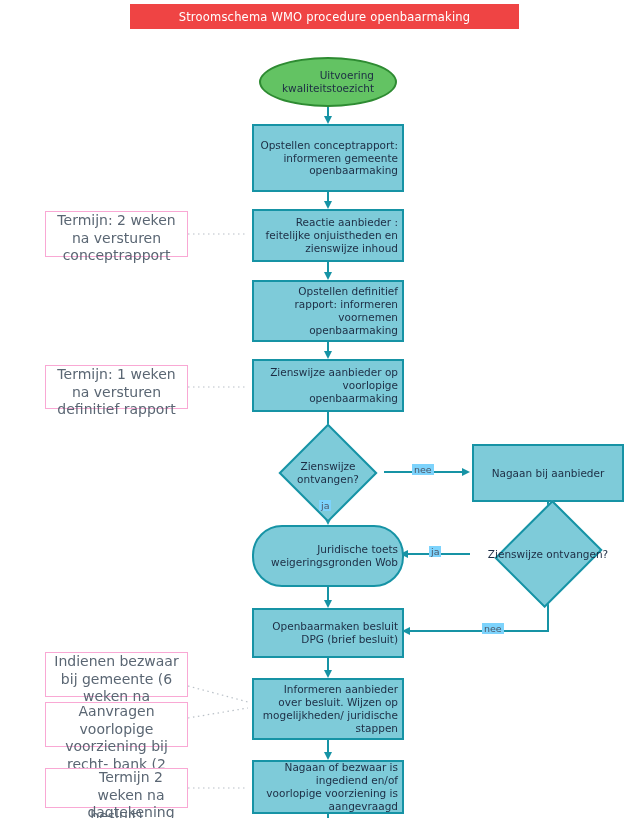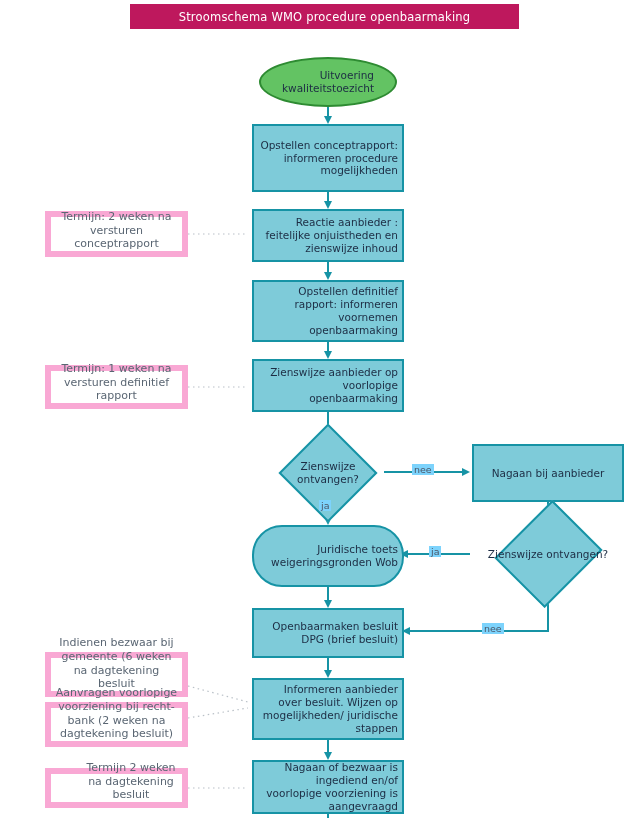--- a/index.html
+++ b/index.html
@@ -11,21 +11,21 @@
     overflow:hidden;
     position:relative;
   }
   #canvas{position:absolute;left:0;top:0;width:639px;height:818px;}
   svg.wires{position:absolute;left:0;top:0;width:639px;height:818px;pointer-events:none;}
 
   
   .title-banner{
     position:absolute;
     left:130px;top:4px;width:389px;height:25px;
-    background:#be185d;
+    background:#ef4444;
     color:#ffffff;
     font-size:11.5px;
     display:flex;align-items:center;justify-content:center;
     letter-spacing:.2px;
     white-space:nowrap;
   }
 
   
   .node{
     position:absolute;
@@ -75,25 +75,25 @@
   }
   .decision.wide .dlabel{
     left:-40px;width:calc(100% + 80px);
   }
 
   
   .note{
     position:absolute;
     box-sizing:border-box;
     background:#ffffff;
-    border:6px solid #f9a8d4;
+    border:1px solid #f9a8d4;
     color:#5a6673;
-    font-size:11px;
+    font-size:14px;
     line-height:1.25;
-    display:flex;align-items:flex-end;justify-content:center;
+    display:flex;align-items:flex-start;justify-content:center;
     text-align:center;
     z-index:3;
     overflow:visible;
   }
   .note .txt{padding:0 3px;}
 
   
   .edge-label{
     position:absolute;
     color:#4a5566;
@@ -159,21 +159,21 @@
   <div class="title-banner">Stroomschema WMO procedure openbaarmaking</div>
 
   <div class="node terminator" style="left:259px;top:57px;width:138px;height:50px;">
     <span class="txt">
       <span>Uitvoering</span><br>
       <span>kwaliteitstoezicht</span>
     </span>
   </div>
 
   <div class="node process" style="left:252px;top:124px;width:152px;height:68px;">
-    <span class="txt">Opstellen conceptrapport: informeren procedure mogelijkheden</span>
+    <span class="txt">Opstellen conceptrapport: informeren gemeente openbaarmaking</span>
   </div>
 
   <div class="node process" style="left:252px;top:209px;width:152px;height:53px;">
     <span class="txt">Reactie aanbieder : feitelijke onjuistheden en zienswijze inhoud</span>
   </div>
 
   <div class="node process" style="left:252px;top:280px;width:152px;height:62px;">
     <span class="txt">Opstellen definitief rapport: informeren voornemen openbaarmaking</span>
   </div>
 

